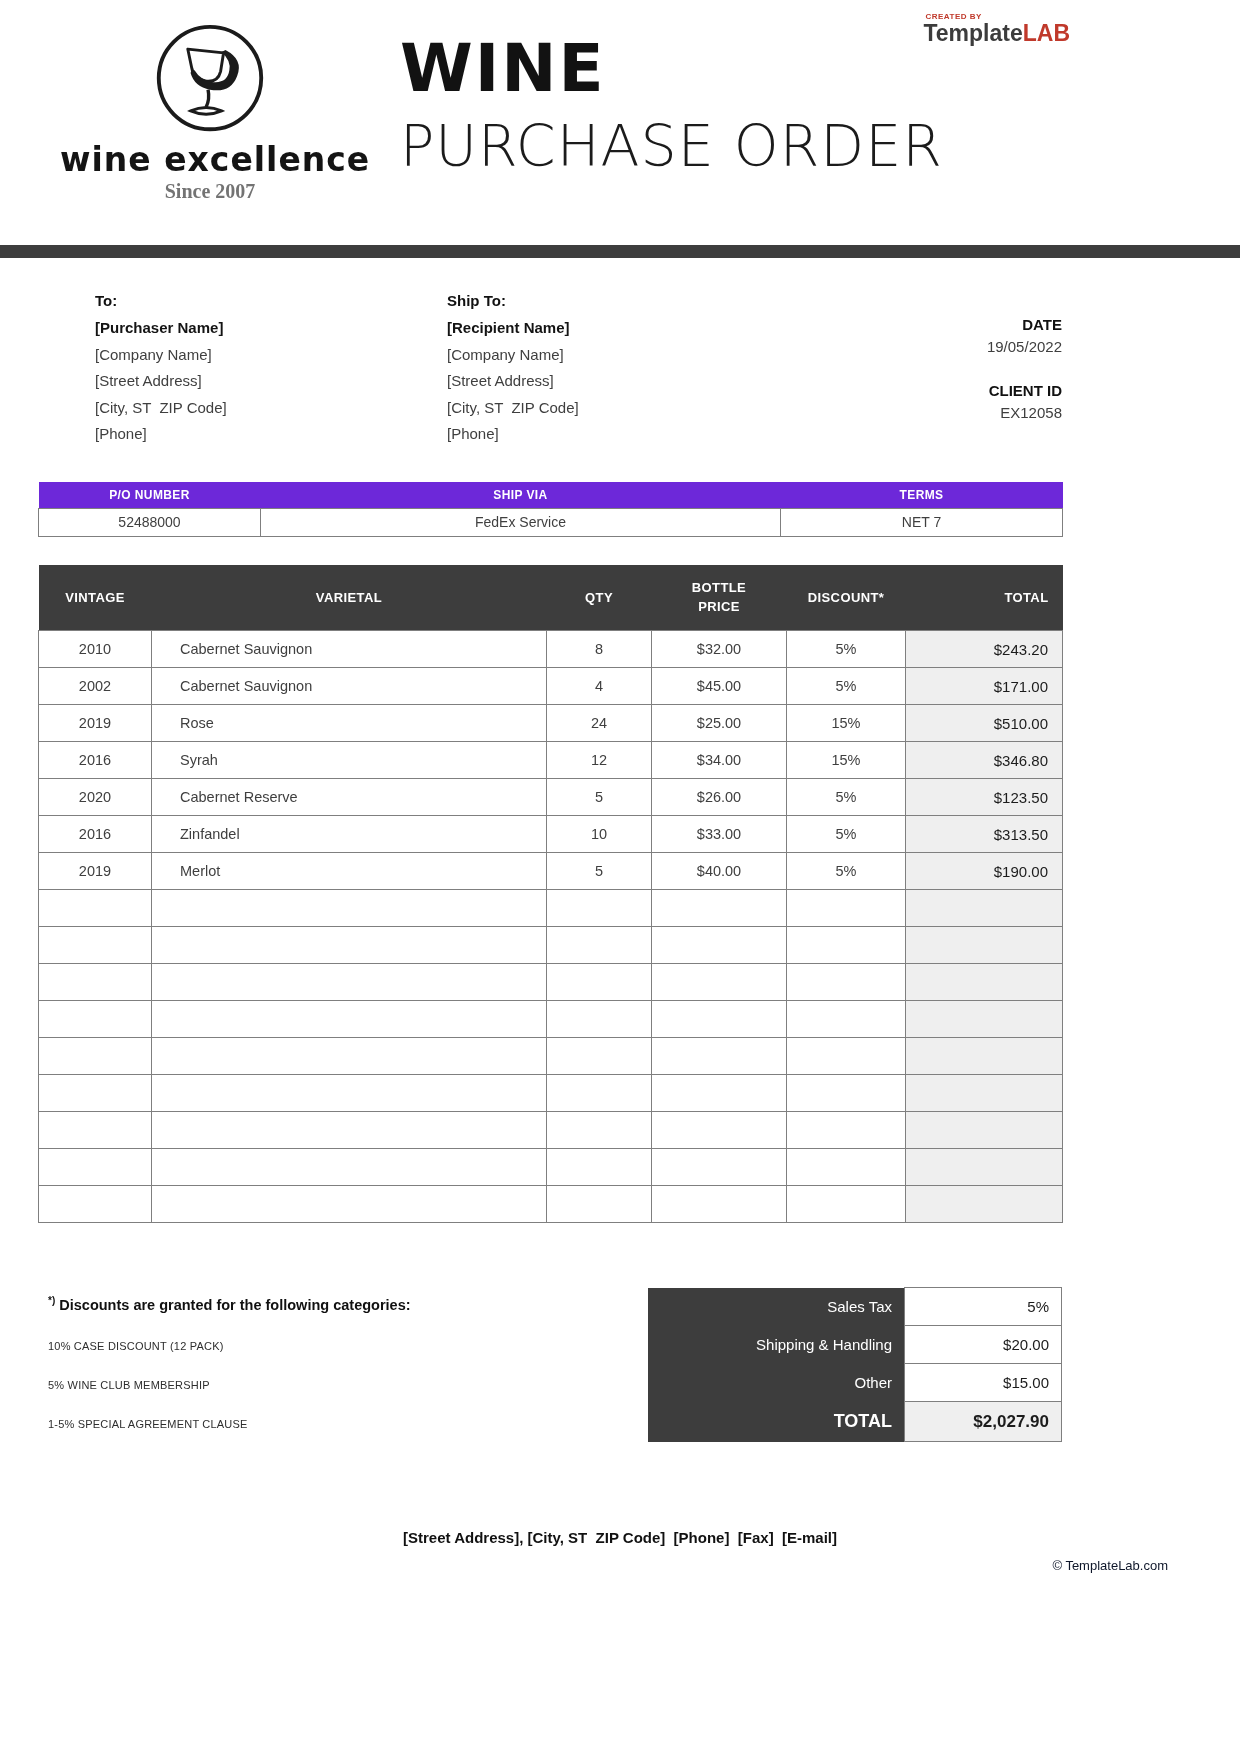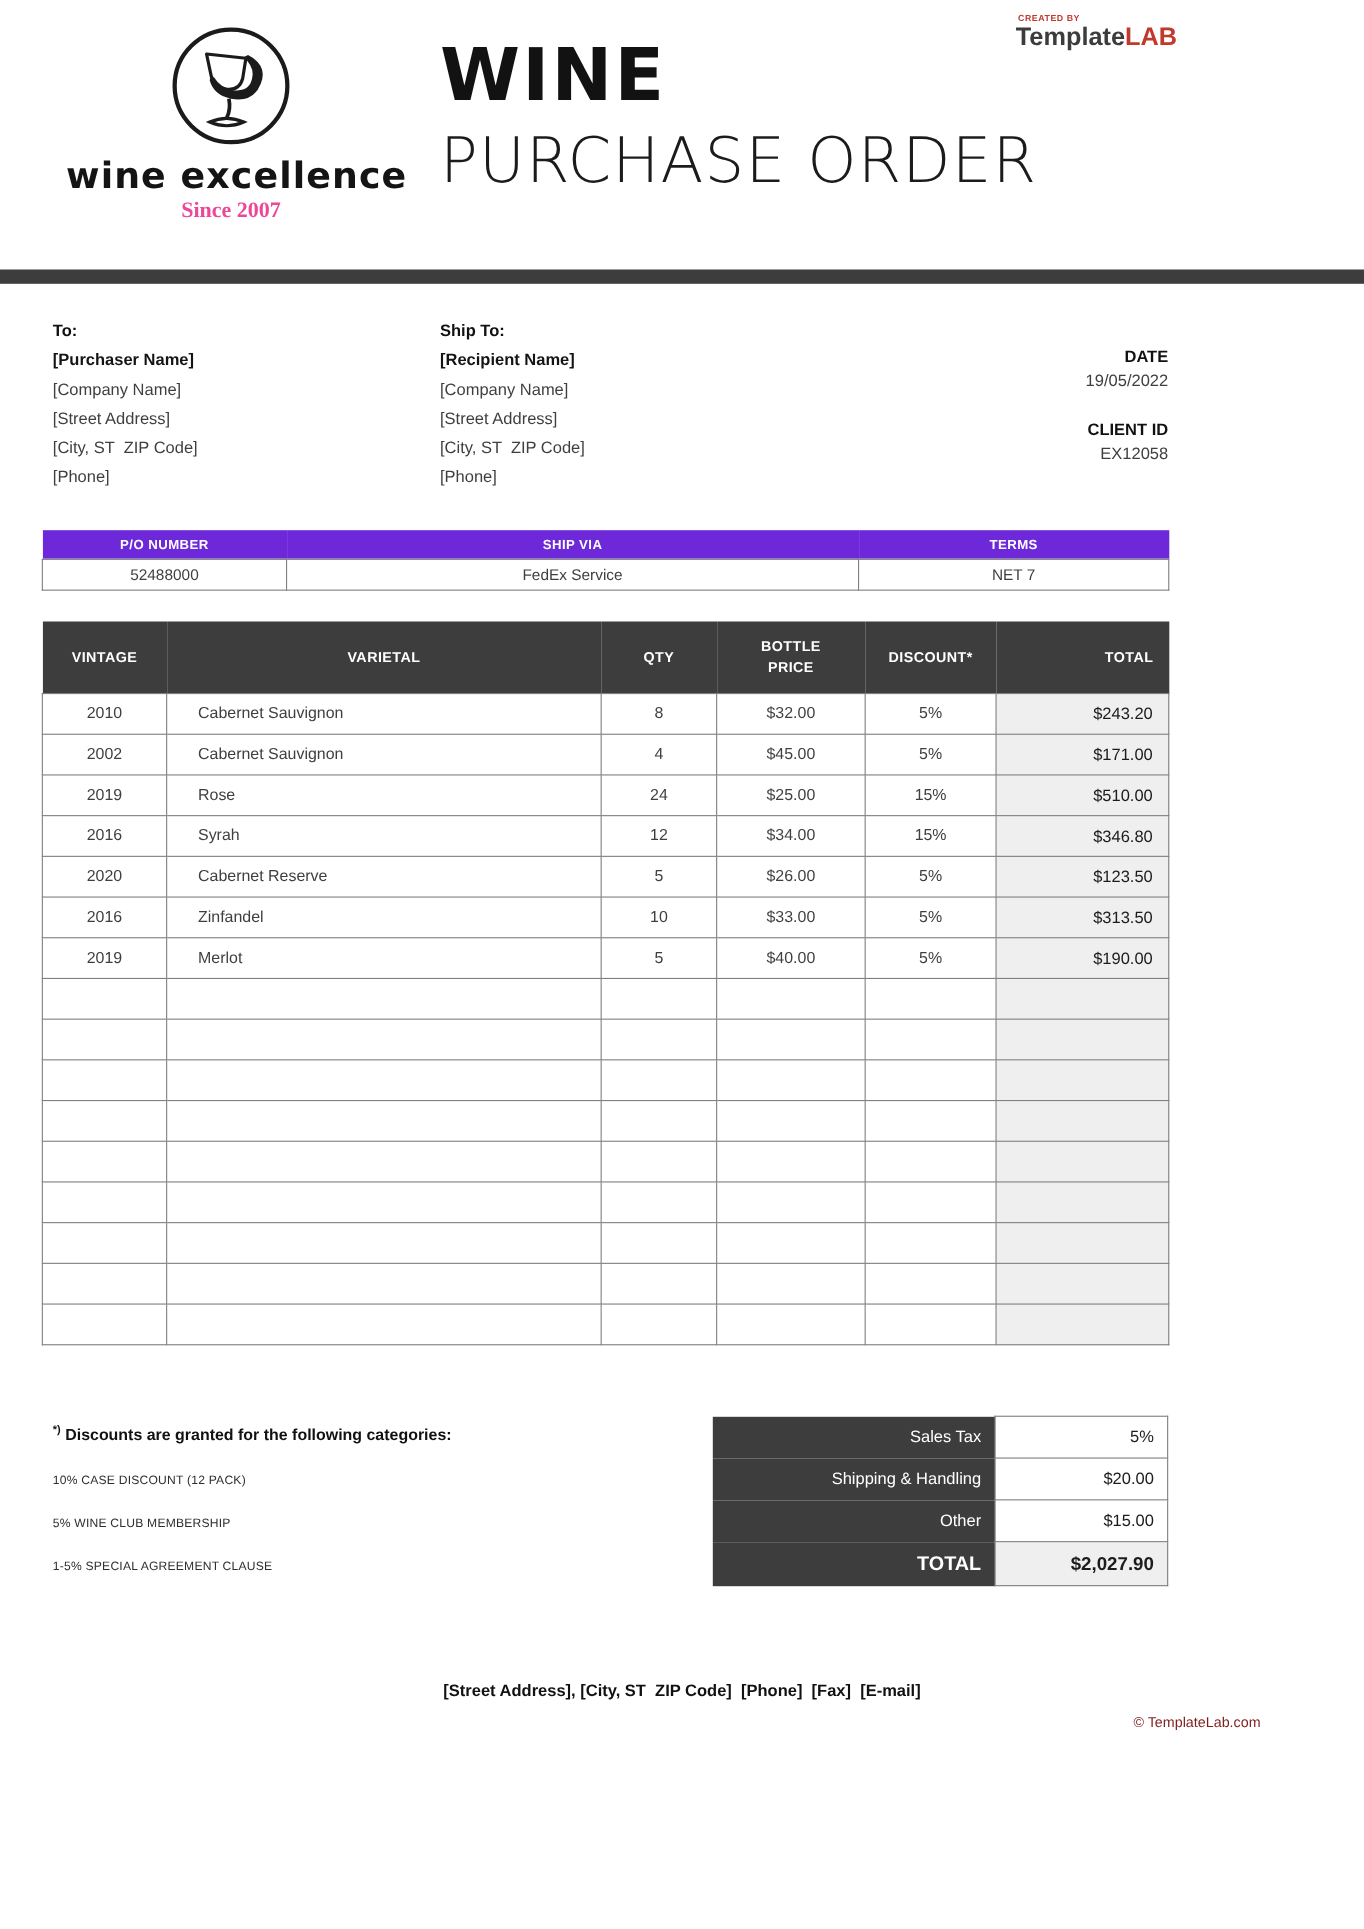--- a/index.html
+++ b/index.html
@@ -5,33 +5,33 @@
   * { margin:0; padding:0; box-sizing:border-box; }
   html,body { background:#fff; }
   body { font-family:"Liberation Sans", sans-serif; color:#3f3f3f; }
   .page { position:relative; width:1240px; height:1754px; margin:0 auto; background:#ffffff; overflow:hidden; }
 
   
   .header { position:relative; height:245px; }
   .logo-block { position:absolute; left:60px; top:22px; width:300px; text-align:center; }
   .logo-mark { width:116px; height:116px; display:block; margin:0 auto; }
   .logo-text { font-family:"DejaVu Sans", sans-serif; font-size:33px; font-weight:700; letter-spacing:1px; color:#141414; margin-top:2px; white-space:nowrap; }
-  .logo-sub  { font-family:"Liberation Serif", serif; font-size:20px; font-weight:700; color:#ec4899; margin-top:1px; }
+  .logo-sub  { font-family:"Liberation Serif", serif; font-size:20px; font-weight:700; color:#737373; margin-top:1px; }
   .title-block { position:absolute; left:400px; top:36px; }
   .title-main { font-family:"DejaVu Sans", sans-serif; font-size:66px; font-weight:800; letter-spacing:2px; color:#121212; line-height:1; }
   .title-sub  { font-family:"DejaVu Sans", sans-serif; font-size:57px; font-weight:200; letter-spacing:1px; color:#1b1b1b; line-height:1; margin-top:16px; white-space:nowrap; }
   .tl-logo { position:absolute; right:170px; top:12px; }
   .tl-small { font-size:8px; letter-spacing:.5px; color:#c0392b; font-weight:700; margin-left:2px; }
   .tl-main { font-size:23px; font-weight:700; color:#3c3c3c; line-height:1.1; }
   .tl-accent { color:#c0392b; }
 
   .divider-bar { height:13px; background:#3d3d3d; }
 
   
-  .addresses { position:relative; margin-top:34px; height:160px; }
+  .addresses { position:relative; margin-top:34px; height:160px;margin-left:47px; }
   .addr { position:absolute; top:0; }
   .addr.to-block { left:48px; }
   .addr.ship-block { left:400px; }
   .addr-label { font-size:15px; font-weight:700; color:#111; margin-bottom:6px; }
   .addr-line { font-size:15px; color:#3f3f3f; line-height:26.5px; white-space:pre-wrap; }
   .addr-lines .first { font-weight:700; color:#141414; }
   .meta { position:absolute; right:178px; top:24px; text-align:right; }
   .meta-label { font-size:15px; font-weight:700; color:#111; }
   .meta-value { font-size:15px; color:#3f3f3f; margin-top:5px; }
   .meta-label.second { margin-top:27px; }
@@ -58,21 +58,21 @@
   .notes-header sup { font-size:10px; }
   .note-item { font-size:11px; color:#2e2e2e; margin-top:27px; letter-spacing:.2px; }
   .summary { position:absolute; right:178px; top:0; border-collapse:collapse; table-layout:fixed; }
   .summary td.lbl { width:257px; background:#3d3d3d; color:#fff; font-size:15px; text-align:right; padding-right:12px; height:38px; border:0; }
   .summary td.val { width:157px; border:1px solid #7f7f7f; background:#fff; font-size:15px; color:#1c1c1c; text-align:right; padding-right:12px; }
   .summary tr.total td.lbl { font-size:18px; font-weight:700; height:40px; }
   .summary tr.total td.val { background:#efefef; font-size:17px; font-weight:700; }
 
   
   .footer-line { margin-top:40px; text-align:center; font-size:15px; font-weight:700; color:#111; white-space:pre-wrap; }
-  .copyright { margin-top:12px; text-align:right; padding-right:94px; font-size:13px; color:#7f1d1d; }
+  .copyright { margin-top:12px; text-align:right; padding-right:72px; font-size:13px; color:#0f172a; }
 </style>
 </head>
 <body>
 
 <div class="page">
 
   <header class="header">
     <div class="logo-block">
       <svg class="logo-mark" viewBox="0 0 120 120" aria-hidden="true">
         <circle cx="60" cy="58" r="53" fill="#ffffff" stroke="#1b1b1b" stroke-width="4"></circle>

